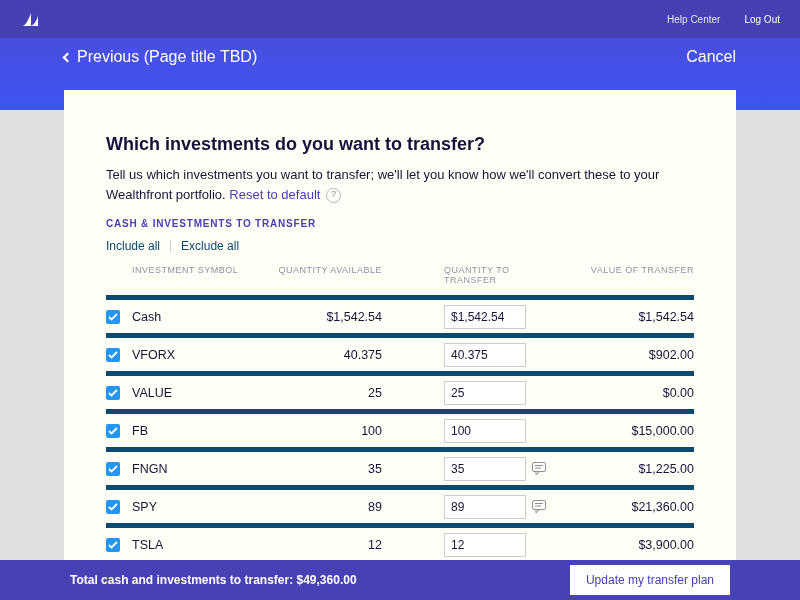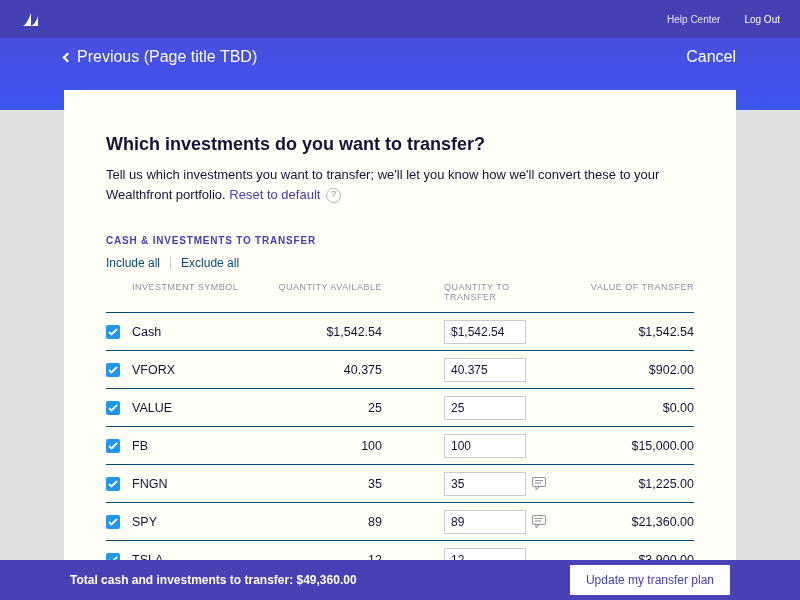--- a/index.html
+++ b/index.html
@@ -10,35 +10,35 @@
 .header-right { display: flex; gap: 24px; align-items: center; }
 .header-right span { cursor: pointer; }
 .help-center { opacity: 0.85; }
 .subheader { display: flex; justify-content: space-between; align-items: center; padding: 10px 64px 0 64px; color: #fff; font-size: 16px; }
 .back-link { display: flex; align-items: center; gap: 6px; cursor: pointer; }
 .chevron-left { width: 7px; height: 7px; border-left: 2px solid #fff; border-bottom: 2px solid #fff; transform: rotate(45deg); }
 .cancel-link { cursor: pointer; }
 .card { position: absolute; left: 64px; right: 64px; top: 90px; bottom: 40px; background: #fffff8; overflow: hidden; }
 .card-inner { padding: 44px 42px 0 42px; }
 .card h1 { font-size: 18px; font-weight: 700; color: #161338; margin-bottom: 10px; }
-.subtitle { font-size: 13px; color: #161338; line-height: 1.5; margin-bottom: 31px; }
+.subtitle { font-size: 13px; color: #161338; line-height: 1.5; margin-bottom: 14px; }
 .reset-link { color: #4840b5; cursor: pointer; }
 .help-circle { display: inline-flex; width: 15px; height: 15px; border: 1px solid #b5b5b5; border-radius: 50%; align-items: center; justify-content: center; font-size: 9px; color: #888; margin-left: 2px; vertical-align: middle; }
 .section-label { font-size: 10px; letter-spacing: 0.8px; color: #4840b5; font-weight: 600; margin-bottom: 10px; }
 .include-exclude { display: flex; gap: 10px; font-size: 12px; color: #0c4a6e; margin-bottom: 8px; align-items: center; }
 .include-exclude span { cursor: pointer; }
 .sep { width: 1px; height: 12px; background: #ccc; }
 .table-head { display: flex; padding: 4px 0 10px 0; font-size: 9px; letter-spacing: 0.5px; color: #9090a0; font-weight: 500; }
 .col-check { width: 26px; flex-shrink: 0; }
 .col-symbol { width: 140px; flex-shrink: 0; }
 .col-avail { width: 110px; text-align: right; flex-shrink: 0; }
 .col-qty { width: 150px; padding-left: 62px; flex-shrink: 0; }
 .col-note { width: 30px; flex-shrink: 0; }
 .col-value { flex: 1; text-align: right; }
-.row { display: flex; align-items: center; height: 38px; border-top: 1px solid #0c4a6e; font-size: 12.5px; color: #161338; }
+.row { display: flex; align-items: center; height: 38px; border-top: 5px solid #0c4a6e; font-size: 12.5px; color: #161338; }
 .checkbox { width: 14px; height: 14px; background: #2196f3; border-radius: 2px; display: flex; align-items: center; justify-content: center; cursor: pointer; }
 .checkbox svg { display: block; }
 .qty-input { width: 82px; height: 24px; border: 1px solid #ccc; padding: 0 6px; font-size: 12px; font-family: inherit; color: #161338; }
 .note-icon { width: 14px; height: 12px; position: relative; }
 .note-icon svg { display: block; }
 .footer { position: absolute; left: 0; right: 0; bottom: 0; height: 40px; background: #4840b5; display: flex; align-items: center; justify-content: space-between; padding: 0 70px; color: #fff; font-size: 12px; }
 .footer-text { font-weight: 600; }
 .update-btn { background: #fff; color: #4840b5; border: none; padding: 8px 16px; font-size: 12px; font-weight: 500; cursor: pointer; font-family: inherit; }
 </style>
 </head>

